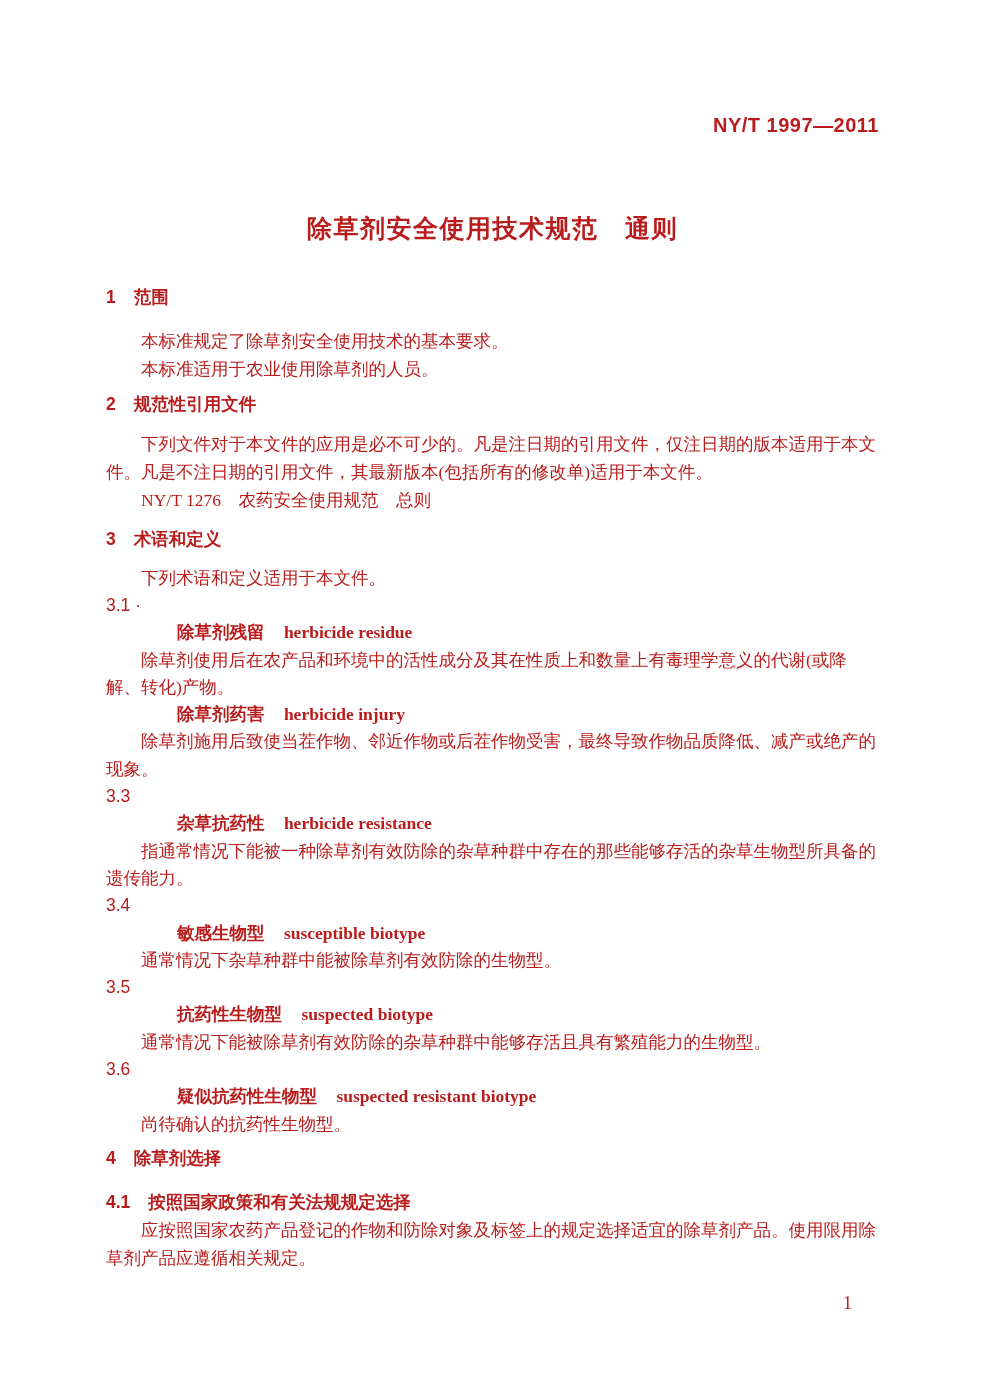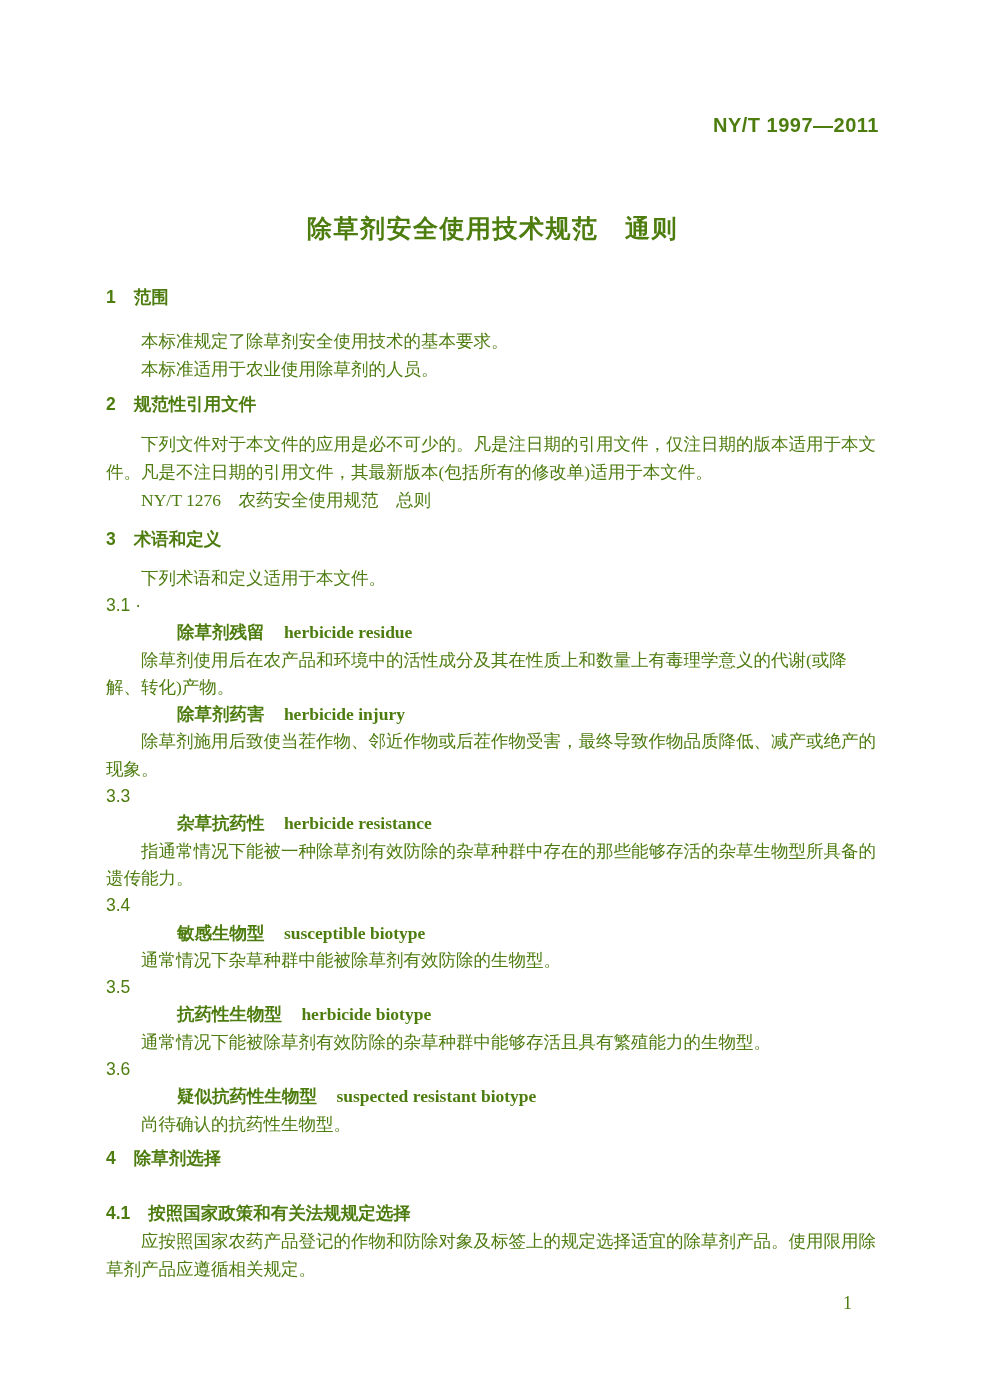--- a/index.html
+++ b/index.html
@@ -3,21 +3,21 @@
 <meta charset="utf-8">
 <style>
   * { margin: 0; padding: 0; box-sizing: border-box; }
   html, body { background: #e8e8e8; }
   .page {
     position: relative;
     width: 983px;
     height: 1380px;
     margin: 0 auto;
     background: #ffffff;
-    color: #4d7c0f;
+    color: #b91c1c;
     font-family: "Liberation Serif", "DejaVu Serif", serif;
     font-size: 17.5px;
     overflow: hidden;
   }
   .content { margin: 0 104px 0 106px; }
 
   .doc-code {
     padding-top: 112px;
     text-align: right;
     font-family: "Liberation Sans", "DejaVu Sans", sans-serif;
@@ -49,21 +49,21 @@
   .body-p { line-height: 28px; text-indent: 2em; }
   .ref-line { line-height: 28px; padding-left: 2em; }
 
   #sec1-h   { margin-top: 36px; }
   #sec1-p1  { margin-top: 16px; }
   #sec2-h   { margin-top: 7px; }
   #sec2-p   { margin-top: 12px; }
   #sec3-h   { margin-top: 11px; }
   #sec3-intro { margin-top: 11px; }
   #sec4-h   { margin-top: 6px; }
-  #sec41-h  { margin-top: 27px; }
+  #sec41-h  { margin-top: 16px; }
 
   .terms { line-height: 27.3px; }
   .term-num {
     font-family: "Liberation Sans", "DejaVu Sans", sans-serif;
     font-weight: 400;
     font-size: 17.5px;
   }
   .term-name { padding-left: 2em; font-weight: 700; }
   .term-name .term-zh { font-family: "Liberation Sans", "DejaVu Sans", sans-serif; padding-left: 36px; }
   .term-name .term-en { font-family: "Liberation Serif", "DejaVu Serif", serif; margin-left: 15px; }
@@ -146,21 +146,21 @@
             <span class="term-zh">敏感生物型</span>
             <span class="term-en">susceptible biotype</span>
           </div>
           <p class="term-def">通常情况下杂草种群中能被除草剂有效防除的生物型。</p>
         </div>
 
         <div class="term">
           <div class="term-num">3.5</div>
           <div class="term-name">
             <span class="term-zh">抗药性生物型</span>
-            <span class="term-en">herbicide biotype</span>
+            <span class="term-en">suspected biotype</span>
           </div>
           <p class="term-def">通常情况下能被除草剂有效防除的杂草种群中能够存活且具有繁殖能力的生物型。</p>
         </div>
 
         <div class="term">
           <div class="term-num">3.6</div>
           <div class="term-name">
             <span class="term-zh">疑似抗药性生物型</span>
             <span class="term-en">suspected resistant biotype</span>
           </div>

